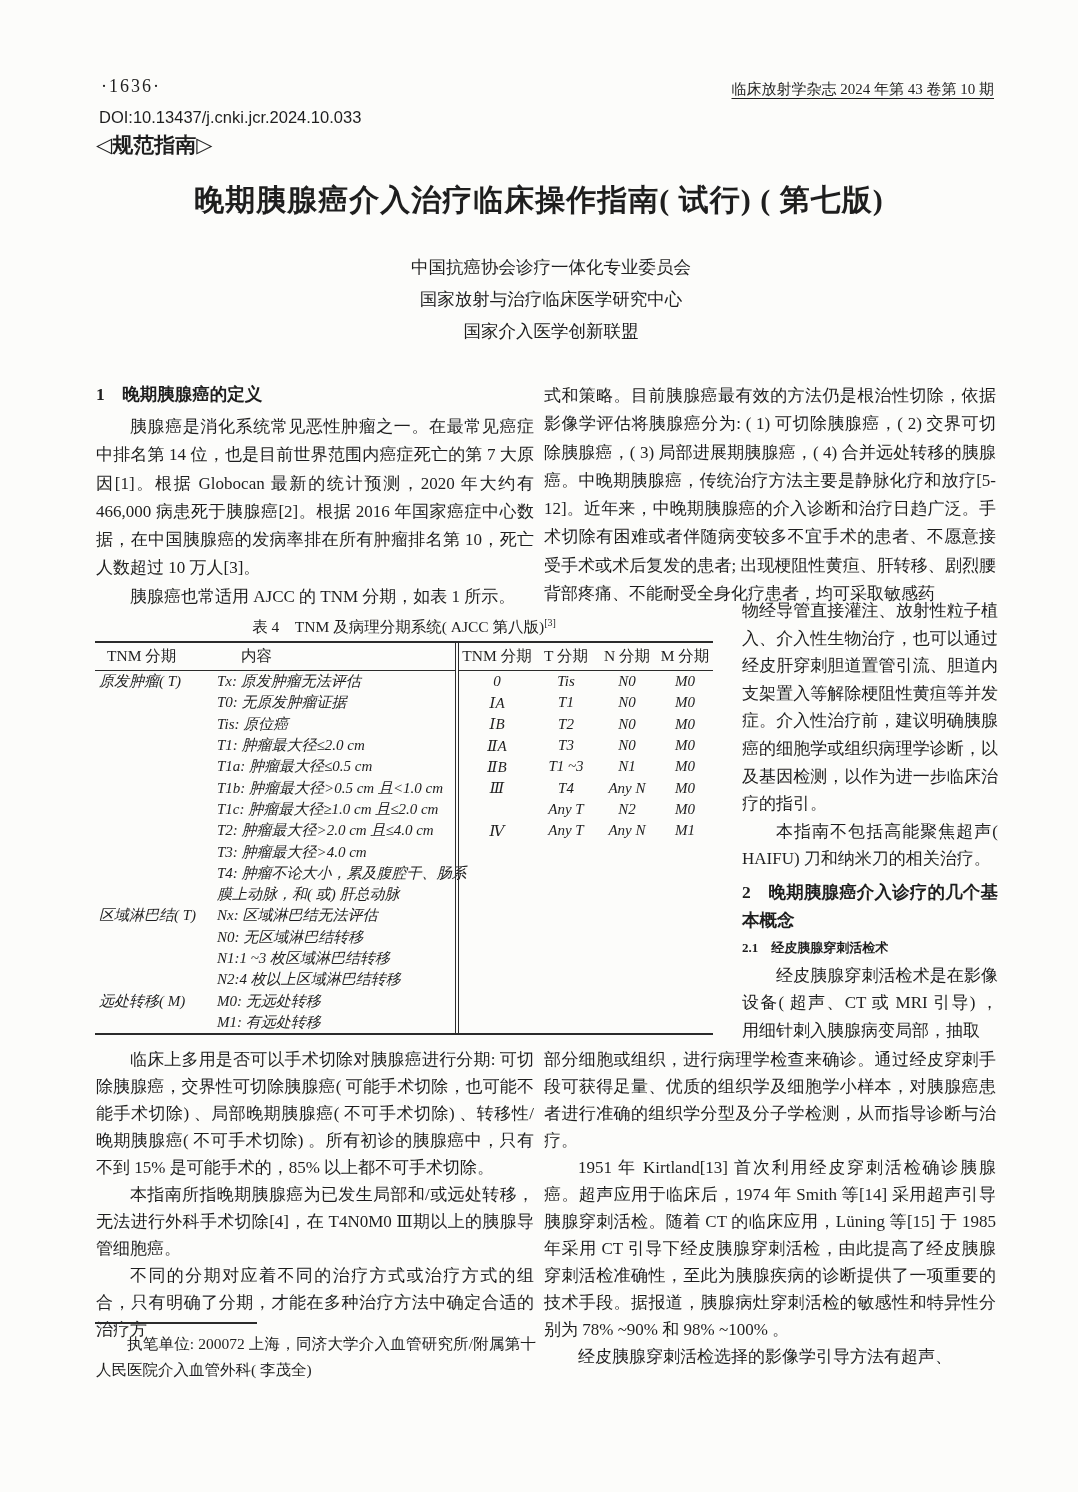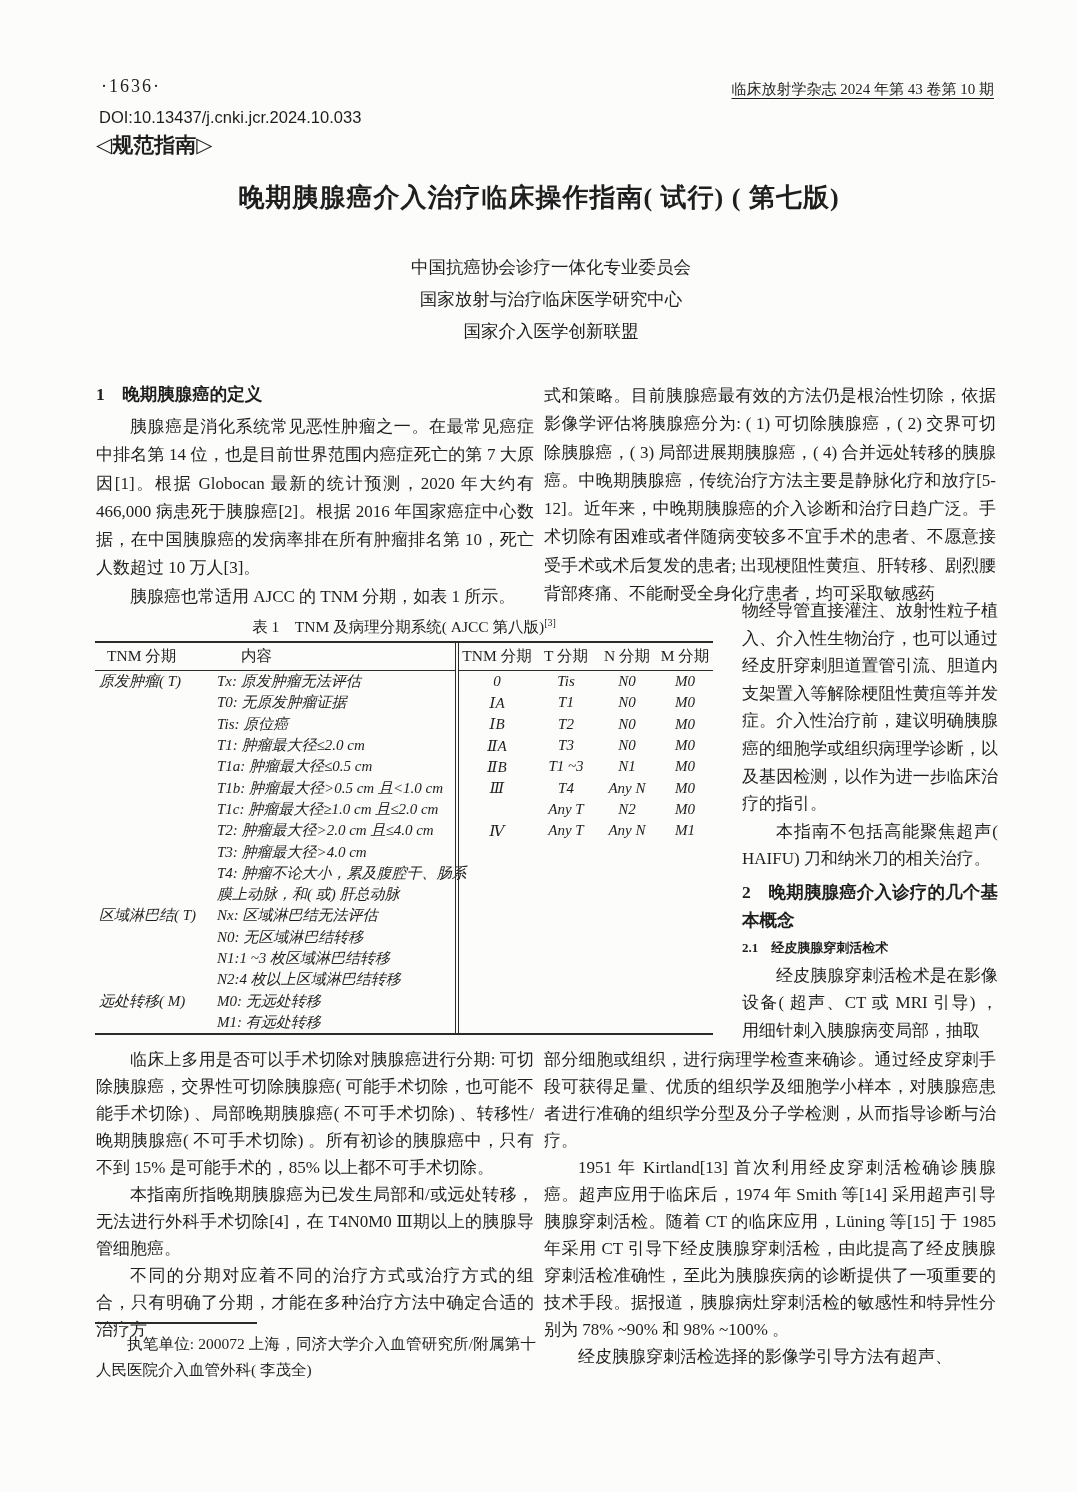--- a/index.html
+++ b/index.html
@@ -12,21 +12,21 @@
   .abs{position:absolute;}
   .jtext{text-align:justify;}
   .indent{text-indent:2em;}
   p{margin:0;}
   
   .page-num{left:101px;top:76px;font-size:18px;letter-spacing:2px;}
   .journal{right:84px;top:80px;font-size:15px;text-decoration:underline;text-underline-offset:4px;}
   .doi{left:99px;top:108px;font-size:16.5px;font-family:"Liberation Sans","DejaVu Sans",sans-serif;}
   .col-tag{left:96px;top:131px;font-size:21px;font-weight:bold;}
   
-  .title{left:0;top:180px;width:1078px;text-align:center;font-size:26px;font-weight:bold;letter-spacing:1px;}
+  .title{left:0;top:180px;width:1078px;text-align:center;font-size:30px;font-weight:bold;letter-spacing:1px;}
   .author{left:12px;width:1078px;text-align:center;font-size:17.5px;}
   .author1{top:255px;} .author2{top:287px;} .author3{top:319px;}
   
   .left-top{left:96px;top:382px;width:438px;}
   .sec-h{font-size:17.5px;font-weight:bold;margin-bottom:7px;}
   .body-t{font-size:17px;line-height:28.3px;}
   .left-bottom{left:96px;top:1046px;width:438px;}
   .body-t2{font-size:17px;line-height:27px;}
   .foot-rule{left:95px;top:1322px;width:162px;border-top:2px solid #2b2b2b;height:0;}
   .footnote{left:96px;top:1331px;width:440px;font-size:15.5px;line-height:26px;}
@@ -65,21 +65,21 @@
 <div class="abs author author2">国家放射与治疗临床医学研究中心</div>
 <div class="abs author author3">国家介入医学创新联盟</div>
 
 <div class="abs left-top">
   <div class="sec-h">1　晚期胰腺癌的定义</div>
   <p class="body-t jtext indent">胰腺癌是消化系统常见恶性肿瘤之一。在最常见癌症中排名第 14 位，也是目前世界范围内癌症死亡的第 7 大原因[1]。根据 Globocan 最新的统计预测，2020 年大约有 466,000 病患死于胰腺癌[2]。根据 2016 年国家癌症中心数据，在中国胰腺癌的发病率排在所有肿瘤排名第 10，死亡人数超过 10 万人[3]。</p>
   <p class="body-t jtext indent">胰腺癌也常适用 AJCC 的 TNM 分期，如表 1 所示。</p>
 </div>
 
 <div class="abs tbl-caption">
-  <span>表 1　TNM 及病理分期系统( AJCC 第八版)</span><sup>[3]</sup>
+  <span>表 4　TNM 及病理分期系统( AJCC 第八版)</span><sup>[3]</sup>
 </div>
 
 <div class="abs tnm-table">
   <div class="tbl-left">
     <div class="hdr-row">
       <span class="hl-c1">TNM 分期</span>
       <span class="hl-c2">内容</span>
     </div>
     <div class="t-row">
         <span class="tl-label">原发肿瘤( T)</span>

